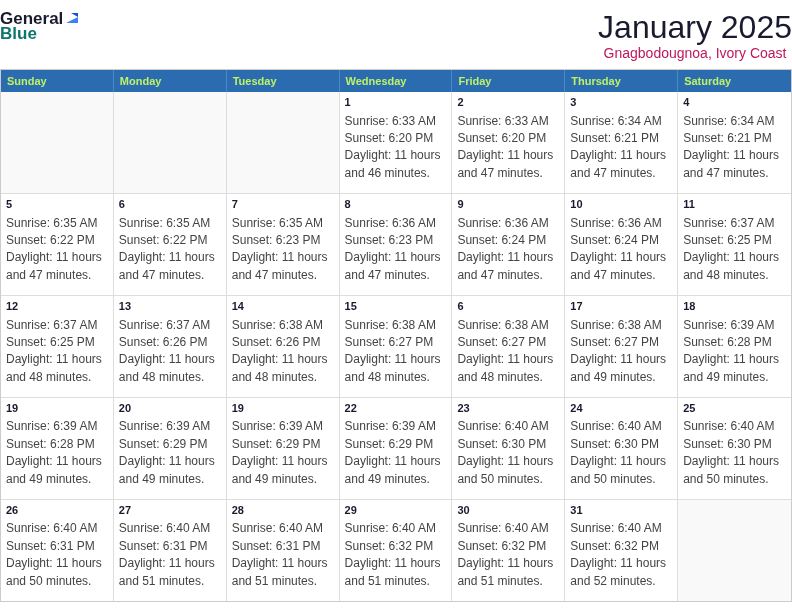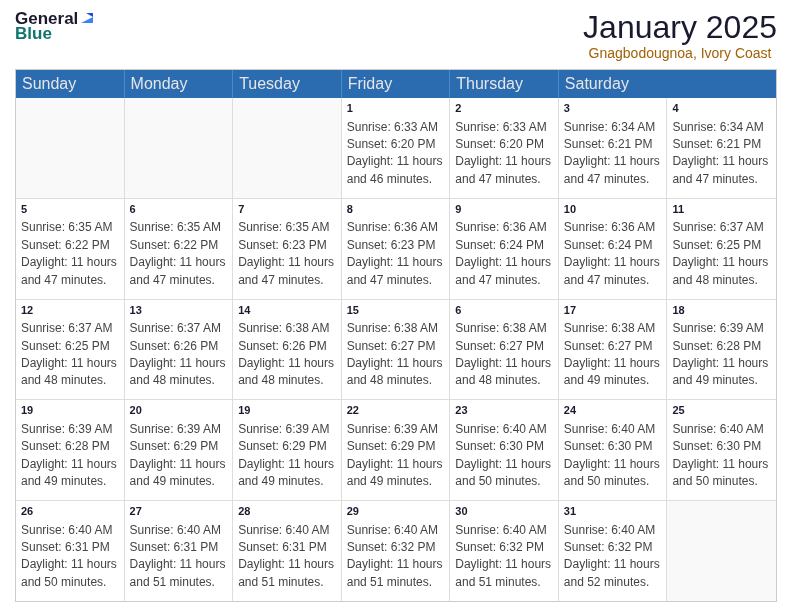--- a/index.html
+++ b/index.html
@@ -6,58 +6,58 @@
     body {
       font-family: Arial, sans-serif;
       background: #fff;
       width: 792px;
       height: 612px;
       overflow: hidden;
     }
     .page {
       width: 792px;
       height: 612px;
-      padding: 10px 15px;
+      padding: 10px 0;
       display: flex;
       flex-direction: column;
     }
     .header {
       display: flex;
       justify-content: space-between;
       align-items: flex-start;
       margin-bottom: 8px;
     }
     .title-area {
       text-align: center;
     }
     .month-title {
       font-size: 32px;
       font-weight: 300;
       color: #1a1a2e;
       line-height: 1.1;
     }
     .subtitle {
       font-size: 14px;
-      color: #a16207;
+      color: #be185d;
     }
     .calendar {
       flex: 1;
       display: flex;
       flex-direction: column;
       border: 1px solid #ccc;
     }
     .cal-header {
       display: grid;
       grid-template-columns: repeat(7, 1fr);
       background: #2b6cb0;
     }
     .cal-header-cell {
-      color: #e5e5e5;
-      font-size: 16px;
-      font-weight: normal;
+      color: #bef264;
+      font-size: 11px;
+      font-weight: bold;
       padding: 5px 6px;
       border-right: 1px solid #4a89c8;
     }
     .cal-header-cell:last-child { border-right: none; }
     .cal-body {
       flex: 1;
       display: flex;
       flex-direction: column;
     }
     .cal-row {
@@ -127,20 +127,21 @@
       <div class="subtitle">Gnagbodougnoa, Ivory Coast</div>
     </div>
   </div>
 
   <div class="calendar">
     <div class="cal-header">
 
     <div class="cal-header-cell">Sunday</div>
         <div class="cal-header-cell">Monday</div>
         <div class="cal-header-cell">Tuesday</div>
+        <div class="cal-header-cell">Wednesday</div>
         <div class="cal-header-cell">Friday</div>
         <div class="cal-header-cell">Thursday</div>
         <div class="cal-header-cell">Saturday</div>
       </div>
     <div class="cal-body">
 
     <div class="cal-row">
           <div class="cal-cell empty"></div>
           <div class="cal-cell empty"></div>
           <div class="cal-cell empty"></div>

